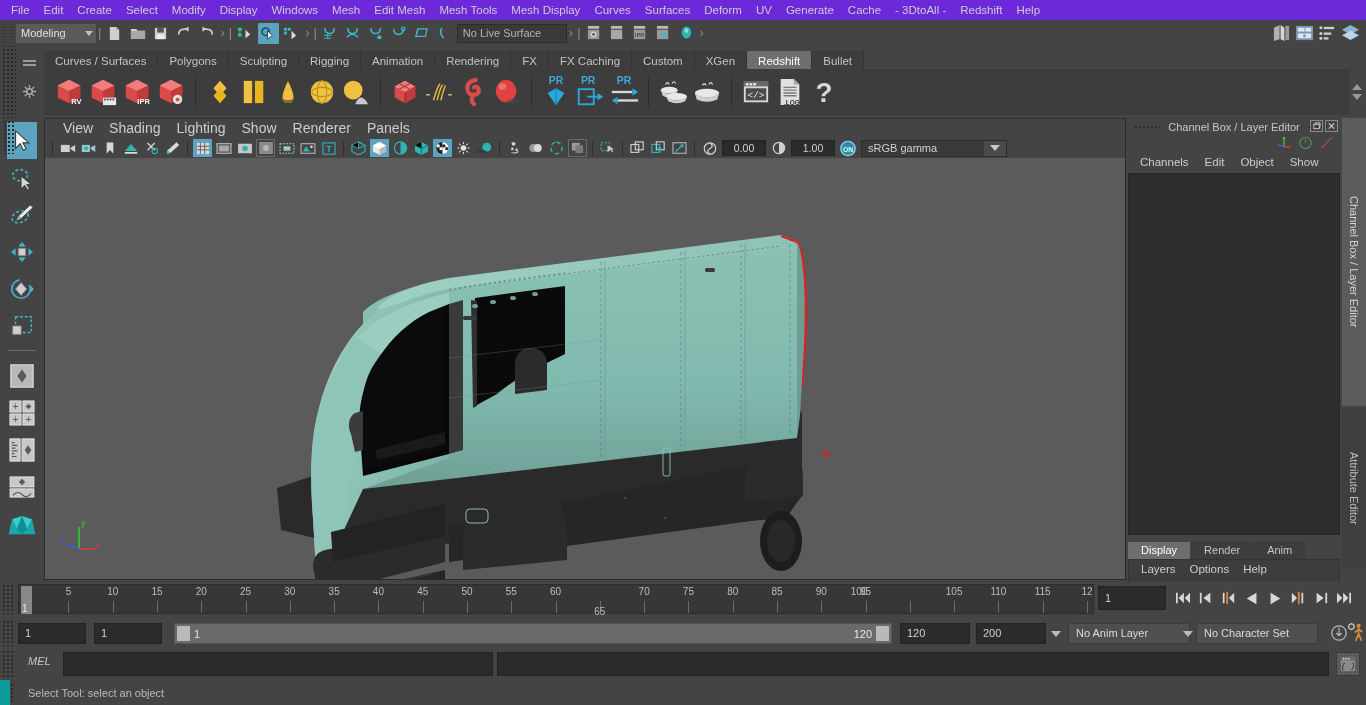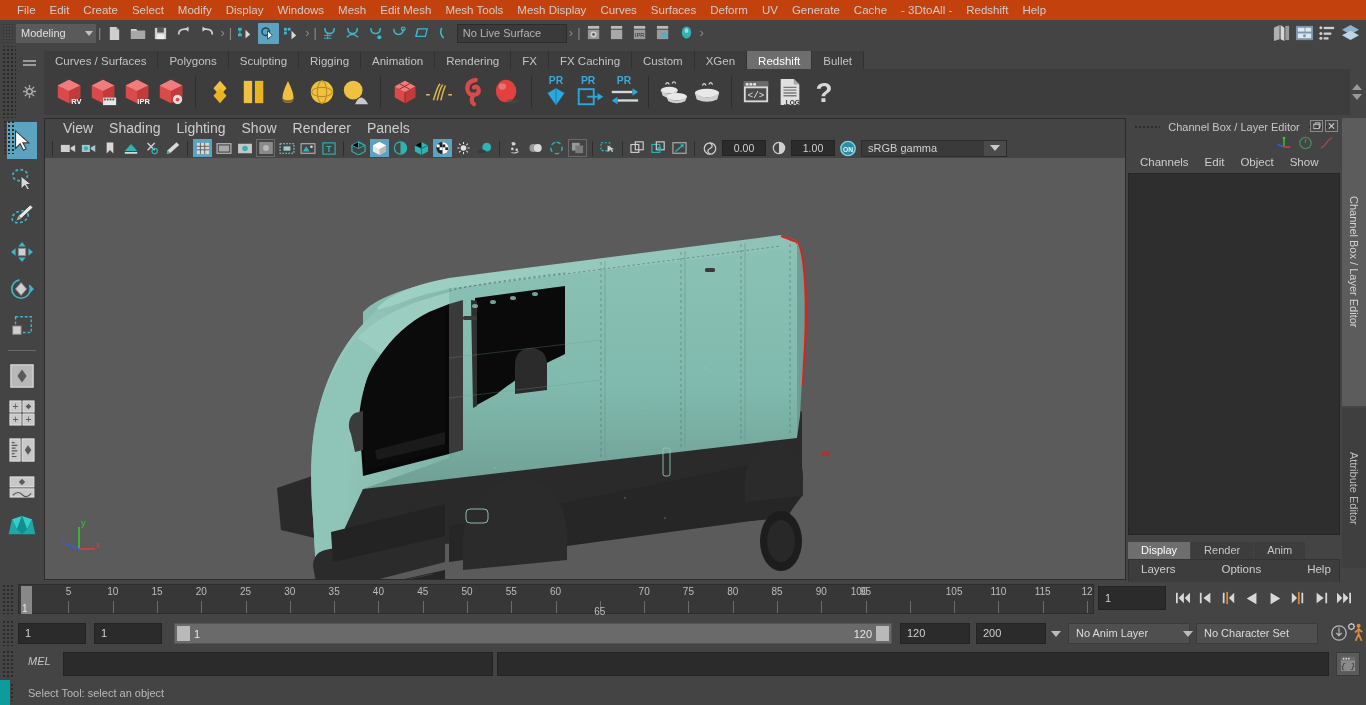--- a/index.html
+++ b/index.html
@@ -9,21 +9,21 @@
     font-family:"Liberation Sans", sans-serif;
     font-size:11px;
     color:#c8c8c8;
     -webkit-font-smoothing:antialiased;
   }
   #app { position:relative; width:1366px; height:705px; background:#444444; }
 
   
   .menubar {
     position:absolute; left:0; top:0; width:1366px; height:20px;
-    background:#c2410c; display:flex; align-items:center; padding-left:10px;
+    background:#6d28d9; display:flex; align-items:center; padding-left:4px;
   }
   .menubar .mi {
     padding:0 7px; height:20px; line-height:20px; font-size:11.5px; color:#cdcdcd;
     white-space:nowrap; cursor:default;
   }
 
   
   .statusline {
     position:absolute; left:0; top:20px; width:1366px; height:26px;
     background:#444444; display:flex; align-items:center;
@@ -183,21 +183,21 @@
   }
   .le-tab {
     height:17px; line-height:17px; padding:0 13px; font-size:11px; color:#c5c5c5;
     background:#3d3d3d; margin-right:1px;
   }
   .le-tab.active { background:#6e6e6e; color:#ffffff; }
   .le-panel {
     position:absolute; left:2px; top:441px; width:212px; height:136px;
     background:#3d3d3d; border:1px solid #333333;
   }
-  .le-menu { height:19px; display:flex; align-items:flex-end; padding-left:5px;gap:32px; }
+  .le-menu { height:19px; display:flex; align-items:flex-end; padding-left:5px; }
   .le-menu .mi { padding:0 7px; font-size:11.5px; color:#cdcdcd; line-height:19px; }
   .le-icons { height:18px; display:flex; align-items:center; justify-content:flex-end; padding-right:6px; gap:7px; }
   .le-list {
     position:absolute; left:4px; top:39px; right:4px; height:72px;
     background:#2e2e2e; border:1px solid #262626;
   }
   .layerrow { height:19px; display:flex; align-items:center; padding:0 3px; margin-top:2px; }
   .lbox {
     width:18px; height:15px; background:#555555; border:1px solid #6e6e6e;
     display:flex; align-items:center; justify-content:center; font-size:10px;

